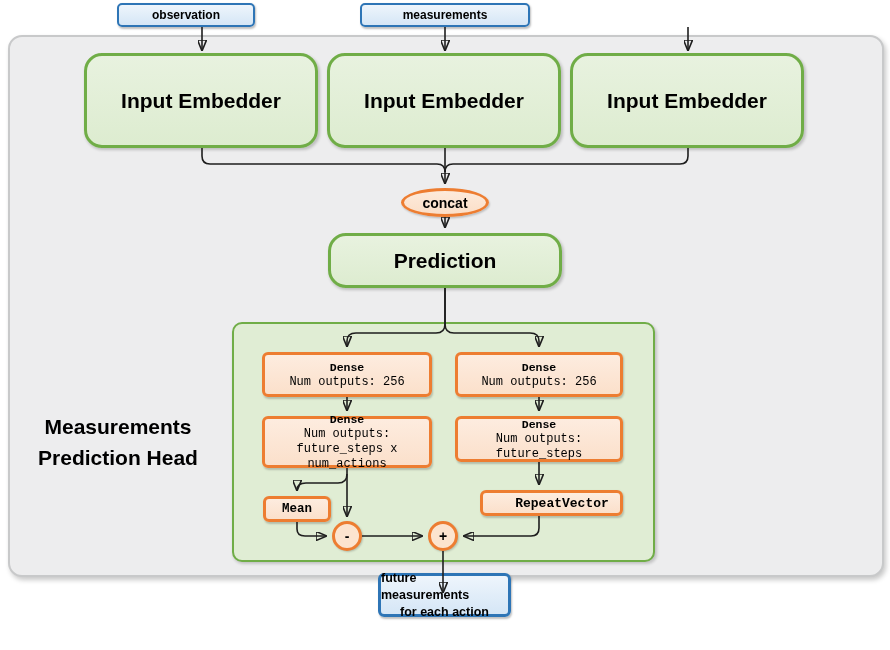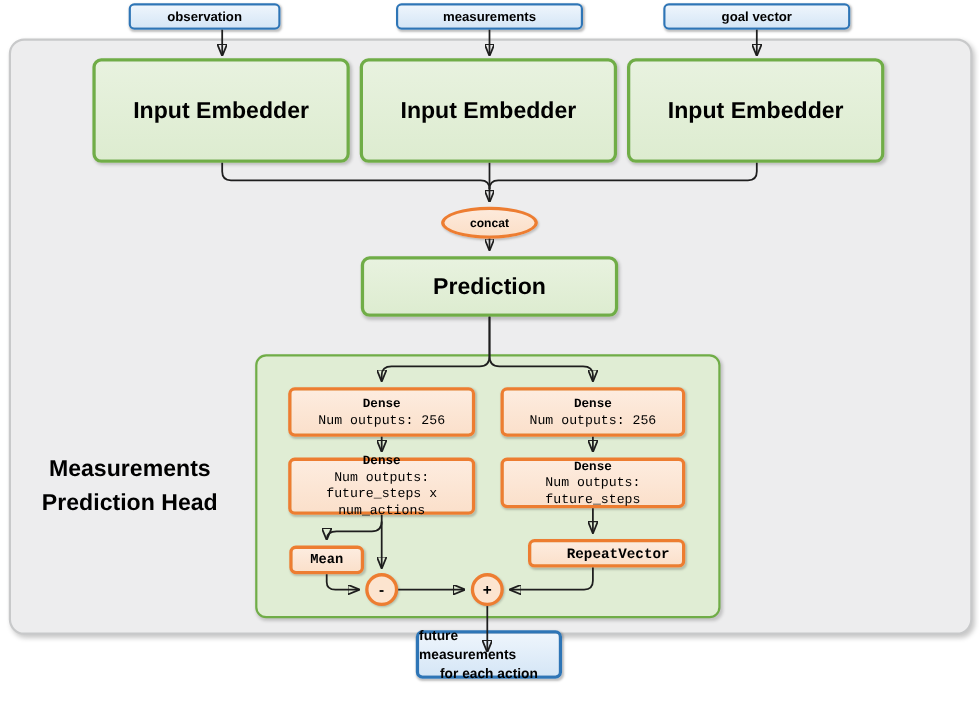--- a/index.html
+++ b/index.html
@@ -32,36 +32,36 @@
   #input-observation{left:117px;top:3px;width:138px;height:24px;}
   #input-measurements{left:360px;top:3px;width:170px;height:24px;}
   #input-goal{left:603px;top:3px;width:170px;height:24px;}
   #output-node{
     left:378px;top:573px;width:133px;height:44px;
     flex-direction:column;line-height:17px;font-size:12.5px;border-width:3px;border-radius:6px;
   }
 
   .green-node{
     background:linear-gradient(180deg,#e8f2df 0%,#ddecd0 100%);
-    border:3px solid #70ad47;border-radius:8px;
+    border:3px solid #70ad47;border-radius:18px;
     display:flex;align-items:center;justify-content:center;
     font-weight:700;font-size:21px;
     box-shadow:1.5px 2px 3px rgba(0,0,0,0.2);
   }
   #embedder-1{left:84px;top:53px;width:234px;height:95px;}
   #embedder-2{left:327px;top:53px;width:234px;height:95px;}
   #embedder-3{left:570px;top:53px;width:234px;height:95px;}
   #middleware{left:328px;top:233px;width:234px;height:55px;}
 
   #concat-node{
     left:401px;top:188px;width:88px;height:29px;border-radius:50%;
     background:linear-gradient(180deg,#fdeadb 0%,#fbdfc8 100%);
     border:3px solid #ed7d31;
     display:flex;align-items:center;justify-content:center;
-    font-weight:700;font-size:11px;
+    font-weight:700;font-size:14px;
     box-shadow:1px 1.5px 2px rgba(0,0,0,0.2);
   }
 
   .orange-node{
     background:linear-gradient(180deg,#fdecdf 0%,#fbe0cb 100%);
     border:3px solid #ed7d31;border-radius:6px;
     display:flex;flex-direction:column;align-items:center;justify-content:center;
     text-align:center;box-shadow:1px 1.5px 2px rgba(0,0,0,0.2);font-family:Liberation Mono, monospace;
   }
   .dense-title{font-weight:700;font-size:11.5px;line-height:15px;}
@@ -99,21 +99,20 @@
   <div class="abs" id="outer-panel"></div>
   <div class="abs" id="head-panel"></div>
 
   <div class="abs" id="head-label">
     <div>Measurements</div>
     <div>Prediction Head</div>
   </div>
 
   <div class="abs blue-node" id="input-observation">observation</div>
   <div class="abs blue-node" id="input-measurements">measurements</div>
-  <div class="abs blue-node" id="input-goal">goal vector</div>
 
   <div class="abs green-node" id="embedder-1">Input Embedder</div>
   <div class="abs green-node" id="embedder-2">Input Embedder</div>
   <div class="abs green-node" id="embedder-3">Input Embedder</div>
 
   <div class="abs" id="concat-node">concat</div>
 
   <div class="abs green-node" id="middleware">Prediction</div>
 
   <div class="abs orange-node" id="dense-1">

